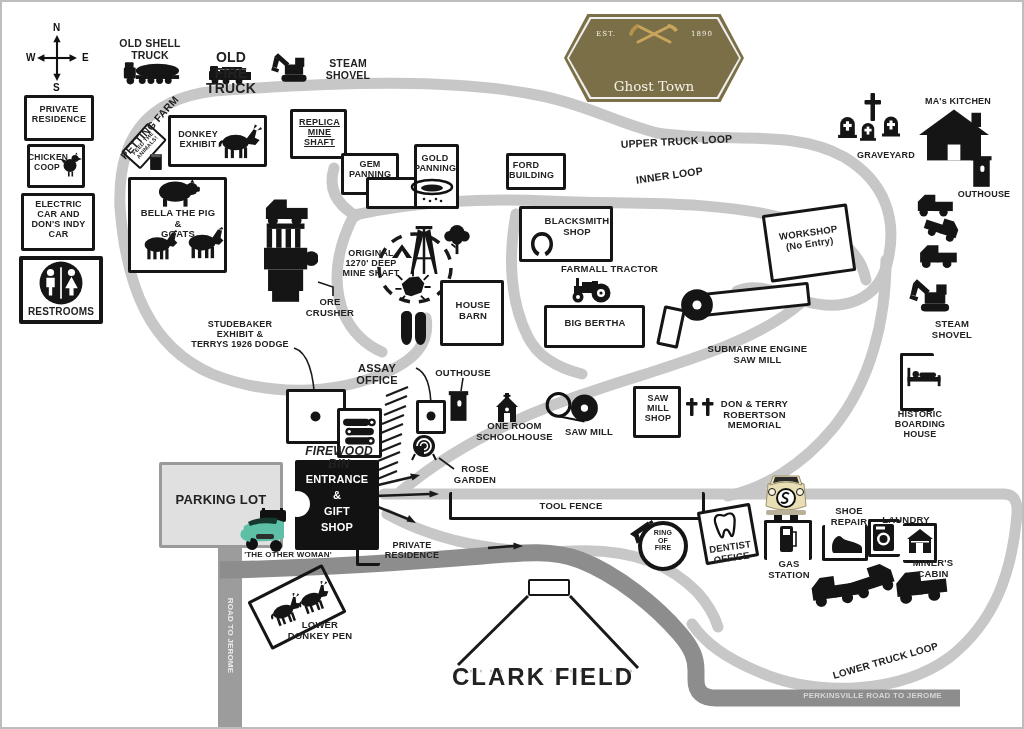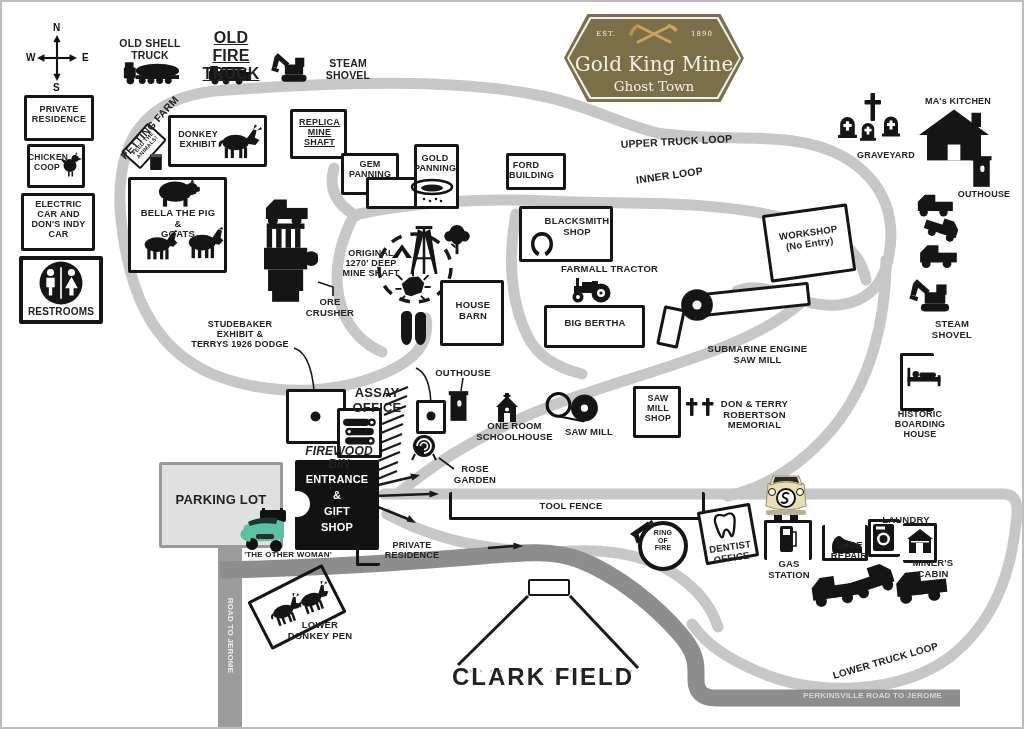--- a/index.html
+++ b/index.html
@@ -96,21 +96,20 @@
       <g stroke="#c9a45c" stroke-width="3" stroke-linecap="round" fill="none">
         <path d="M14 20 L46 4"></path>
           <path d="M14 4 L46 20"></path>
       </g>
       <path d="M44 2 q7 1 10 6 l-3 2 q-3 -4 -8 -5z" fill="#c9a45c"></path>
       <path d="M13 2 q-7 4 -8 11 l3 1 q2 -6 7 -9z" fill="#b8924a"></path>
     </svg>
   </div>
   <div class="logo-text" style="left:586px;top:28px;width:36px;font-size:7px;letter-spacing:1px;">EST.</div>
   <div class="logo-text" style="left:682px;top:28px;width:36px;font-size:7px;letter-spacing:1px;">1890</div>
-  <div class="logo-text" style="left:565px;top:50px;width:174px;font-size:20px;">Gold King Mine</div>
   <div class="logo-text" style="left:565px;top:76px;width:174px;font-size:13.5px;">Ghost Town</div>
 
 
   <div id="boxes-layer">
       <div class="mapbox" style="left: 22px; top: 93px; width: 70px; height: 46px;"></div>
       <div class="mapbox" style="left: 25px; top: 142px; width: 58px; height: 44px;"></div>
       <div class="mapbox" style="left: 19px; top: 191px; width: 74px; height: 58px;"></div>
       <div class="mapbox" style="left: 17px; top: 254px; width: 84px; height: 68px; border-width: 4px;"></div>
       <div class="mapbox" style="left: 166px; top: 113px; width: 99px; height: 52px;"></div>
       <div class="mapbox" style="left: 288px; top: 107px; width: 57px; height: 50px;"></div>
@@ -610,21 +609,21 @@
           <circle cx="14" cy="20" r="1.3"></circle>
           <circle cx="20" cy="22" r="1.3"></circle>
           <circle cx="26" cy="20" r="1.3"></circle>
           <circle cx="31" cy="22" r="1.3"></circle>
         </svg>
       </div>
     </div>
   <div id="labels-layer">
       <div class="maplabel" style="left: 112px; top: 36px; width: 72px; font-size: 10.5px;">OLD SHELL
 TRUCK</div>
-      <div class="maplabel" style="left: 199px; top: 27px; width: 60px; font-size: 16px; text-decoration: underline;">OLD FIRE
+      <div class="maplabel" style="left: 199px; top: 48px; width: 60px; font-size: 14px;">OLD FIRE
 TRUCK</div>
       <div class="maplabel" style="left: 322px; top: 56px; width: 48px; font-size: 10.5px;">STEAM
 SHOVEL</div>
       <div class="maplabel" style="left: 24px; top: 102px; width: 66px; font-size: 9px;">PRIVATE
 RESIDENCE</div>
       <div class="maplabel" style="left: 26px; top: 151px; width: 38px; font-size: 8.5px;">CHICKEN
 COOP</div>
       <div class="maplabel" style="left: 22px; top: 197px; width: 69px; font-size: 9px;">ELECTRIC
 CAR AND
 DON'S INDY
@@ -665,21 +664,21 @@
 BARN</div>
       <div class="maplabel" style="left: 545px; top: 262px; width: 125px; font-size: 9.5px;">FARMALL TRACTOR</div>
       <div class="maplabel" style="left: 550px; top: 316px; width: 86px; font-size: 9.5px;">BIG BERTHA</div>
       <div class="maplabel" style="left: 698px; top: 342px; width: 115px; font-size: 9.5px;">SUBMARINE ENGINE
 SAW MILL</div>
       <div class="maplabel" style="left: 922px; top: 317px; width: 56px; font-size: 9.5px;">STEAM
 SHOVEL</div>
       <div class="maplabel" style="left: 182px; top: 317px; width: 112px; font-size: 9px;">STUDEBAKER
 EXHIBIT &amp;
 TERRYS 1926 DODGE</div>
-      <div class="maplabel" style="left: 335px; top: 360px; width: 80px; font-size: 13px; margin-top: 24px;">ASSAY OFFICE</div>
+      <div class="maplabel" style="left: 335px; top: 360px; width: 80px; font-size: 11px;">ASSAY OFFICE</div>
       <div class="maplabel" style="left: 431px; top: 366px; width: 60px; font-size: 9.5px;">OUTHOUSE</div>
       <div class="maplabel" style="left: 470px; top: 419px; width: 85px; font-size: 9.5px;">ONE ROOM
 SCHOOLHOUSE</div>
       <div class="maplabel" style="left: 557px; top: 425px; width: 60px; font-size: 9.5px;">SAW MILL</div>
       <div class="maplabel" style="left: 636px; top: 391px; width: 40px; font-size: 9px;">SAW
 MILL
 SHOP</div>
       <div class="maplabel" style="left: 710px; top: 397px; width: 85px; font-size: 9.5px;">DON &amp; TERRY
 ROBERTSON
 MEMORIAL</div>
@@ -698,21 +697,21 @@
       <div class="maplabel" style="left: 377px; top: 538px; width: 66px; font-size: 9px;">PRIVATE
 RESIDENCE</div>
       <div class="maplabel" style="left: 528px; top: 499px; width: 82px; font-size: 9.5px;">TOOL FENCE</div>
       <div class="maplabel" style="left: 643px; top: 527px; width: 36px; font-size: 7px; line-height: 1.1;">RING
 OF
 FIRE</div>
       <div class="maplabel" style="left: 700px; top: 540px; width: 58px; font-size: 9.5px; transform: rotate(-8deg);">DENTIST
 OFFICE</div>
       <div class="maplabel" style="left: 760px; top: 557px; width: 54px; font-size: 9.5px;">GAS
 STATION</div>
-      <div class="maplabel" style="left: 822px; top: 504px; width: 50px; font-size: 9.5px; margin-top: 34px;">SHOE
+      <div class="maplabel" style="left: 822px; top: 504px; width: 50px; font-size: 9.5px;">SHOE
 REPAIR</div>
       <div class="maplabel" style="left: 874px; top: 513px; width: 60px; font-size: 9.5px;">LAUNDRY</div>
       <div class="maplabel" style="left: 902px; top: 556px; width: 58px; font-size: 9.5px;">MINER'S
 CABIN</div>
       <div class="maplabel" style="left: 276px; top: 618px; width: 84px; font-size: 9.5px;">LOWER
 DONKEY PEN</div>
       <div class="maplabel" style="left: 448px; top: 662px; width: 186px; font-size: 24px; letter-spacing: 2px;">CLARK FIELD</div>
       <div class="maplabel" style="left: 816px; top: 653px; width: 135px; font-size: 10px; transform: rotate(-16deg);">LOWER TRUCK LOOP</div>
       <div class="maplabel" style="left: 778px; top: 690px; width: 185px; font-size: 8px; color: rgb(214, 214, 214);">PERKINSVILLE ROAD TO JEROME</div>
       <div class="maplabel" style="left: 172px; top: 629px; width: 112px; font-size: 8px; color: rgb(236, 236, 236); transform: rotate(90deg);">ROAD TO JEROME</div>

